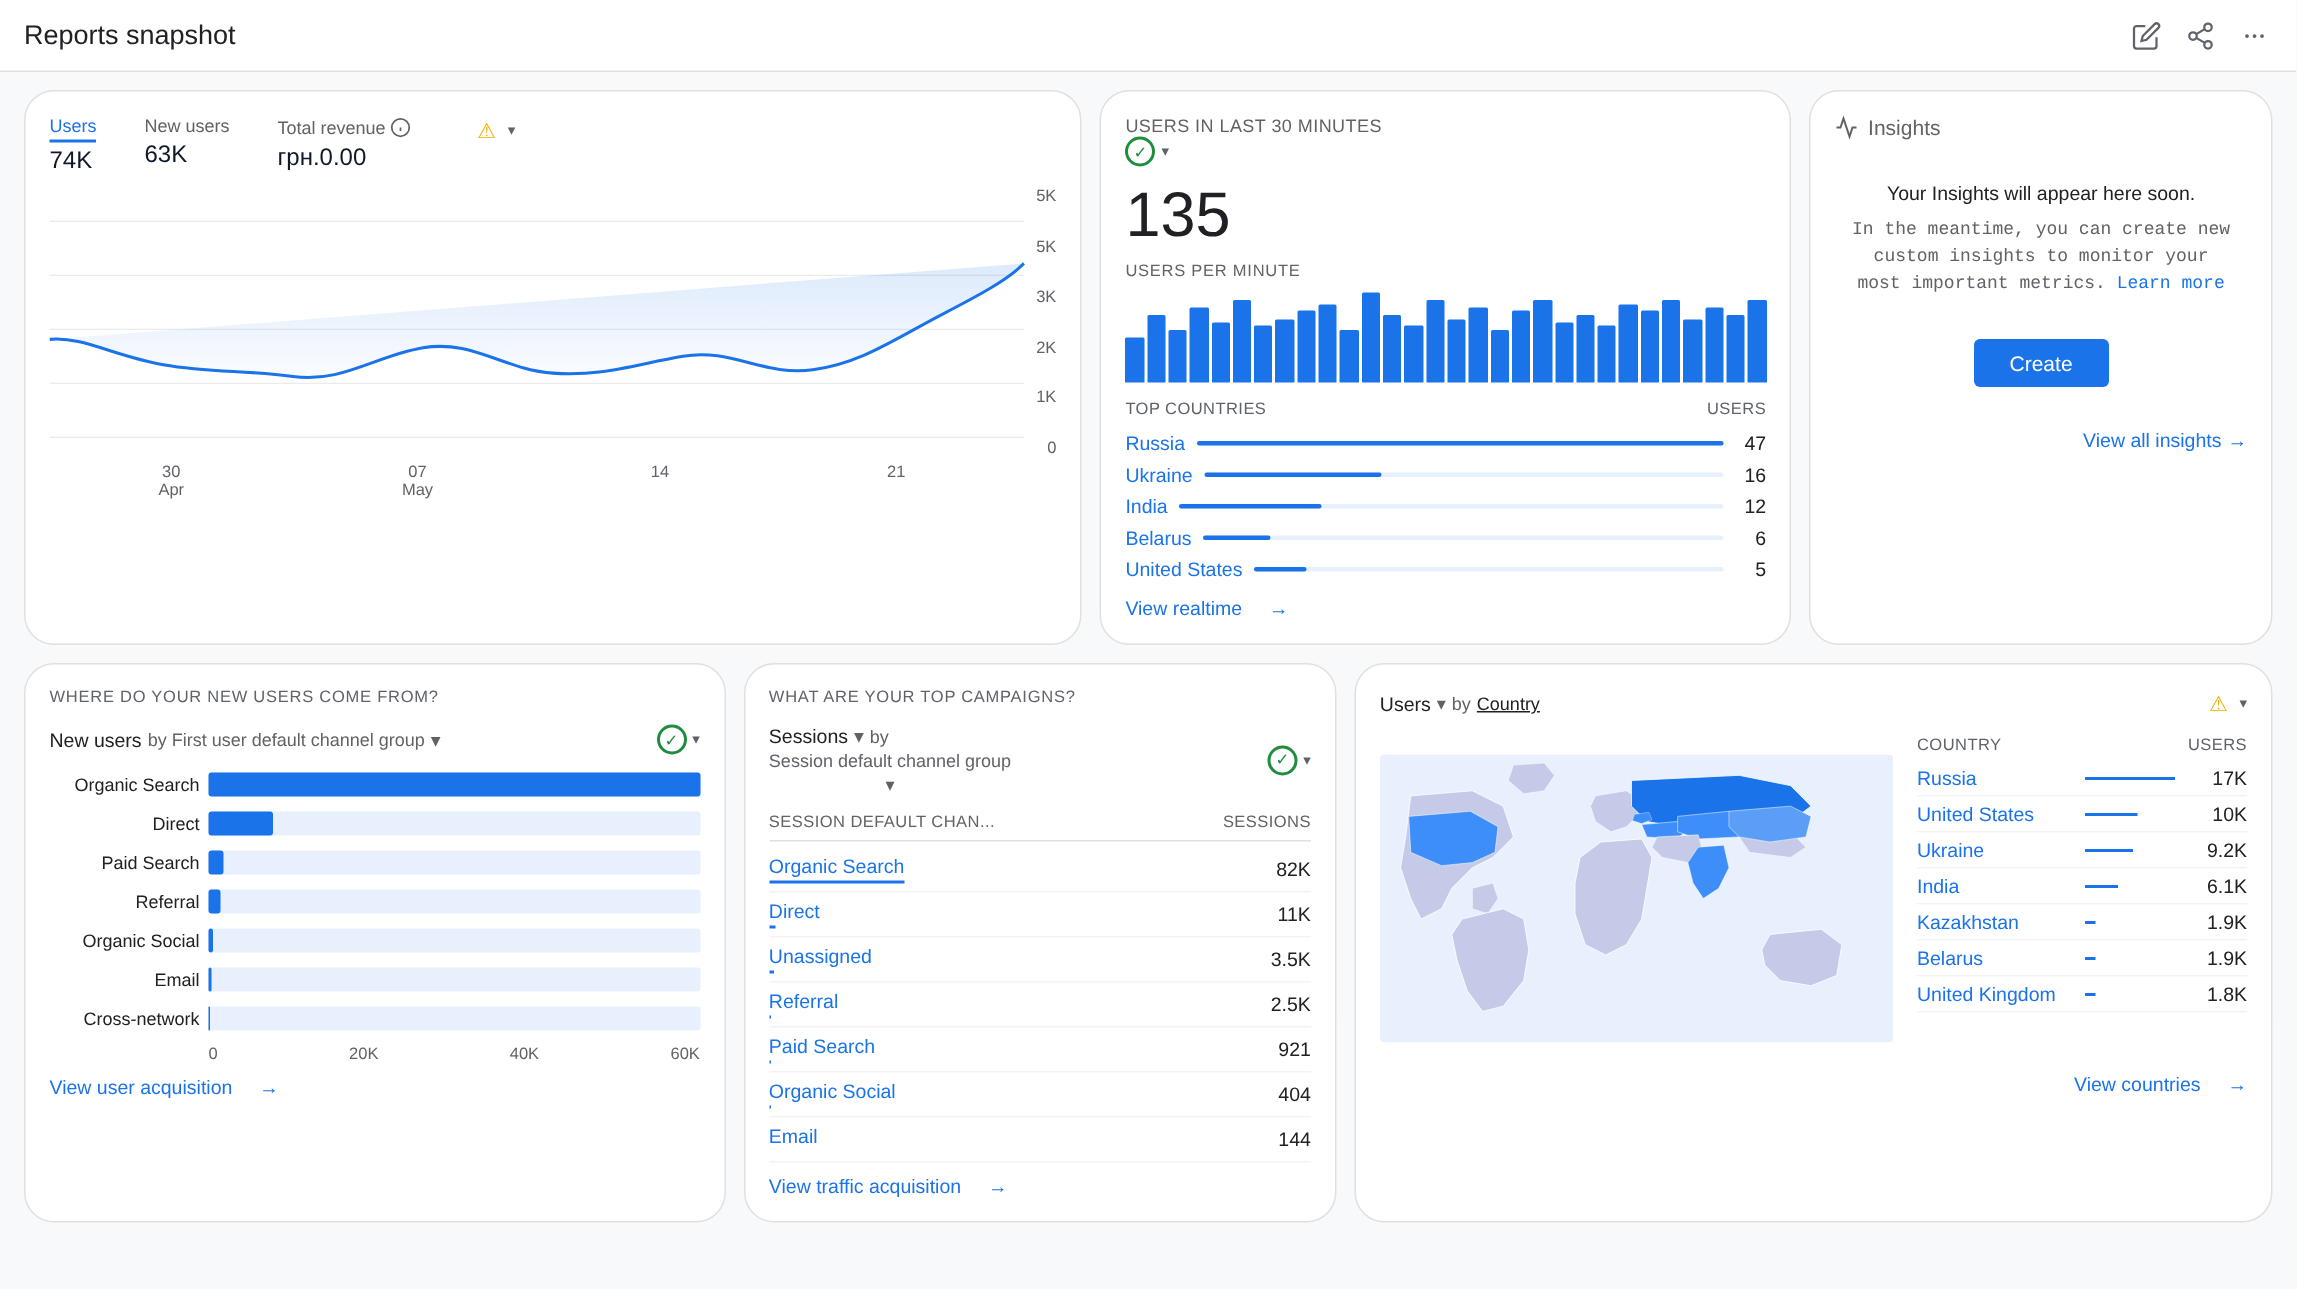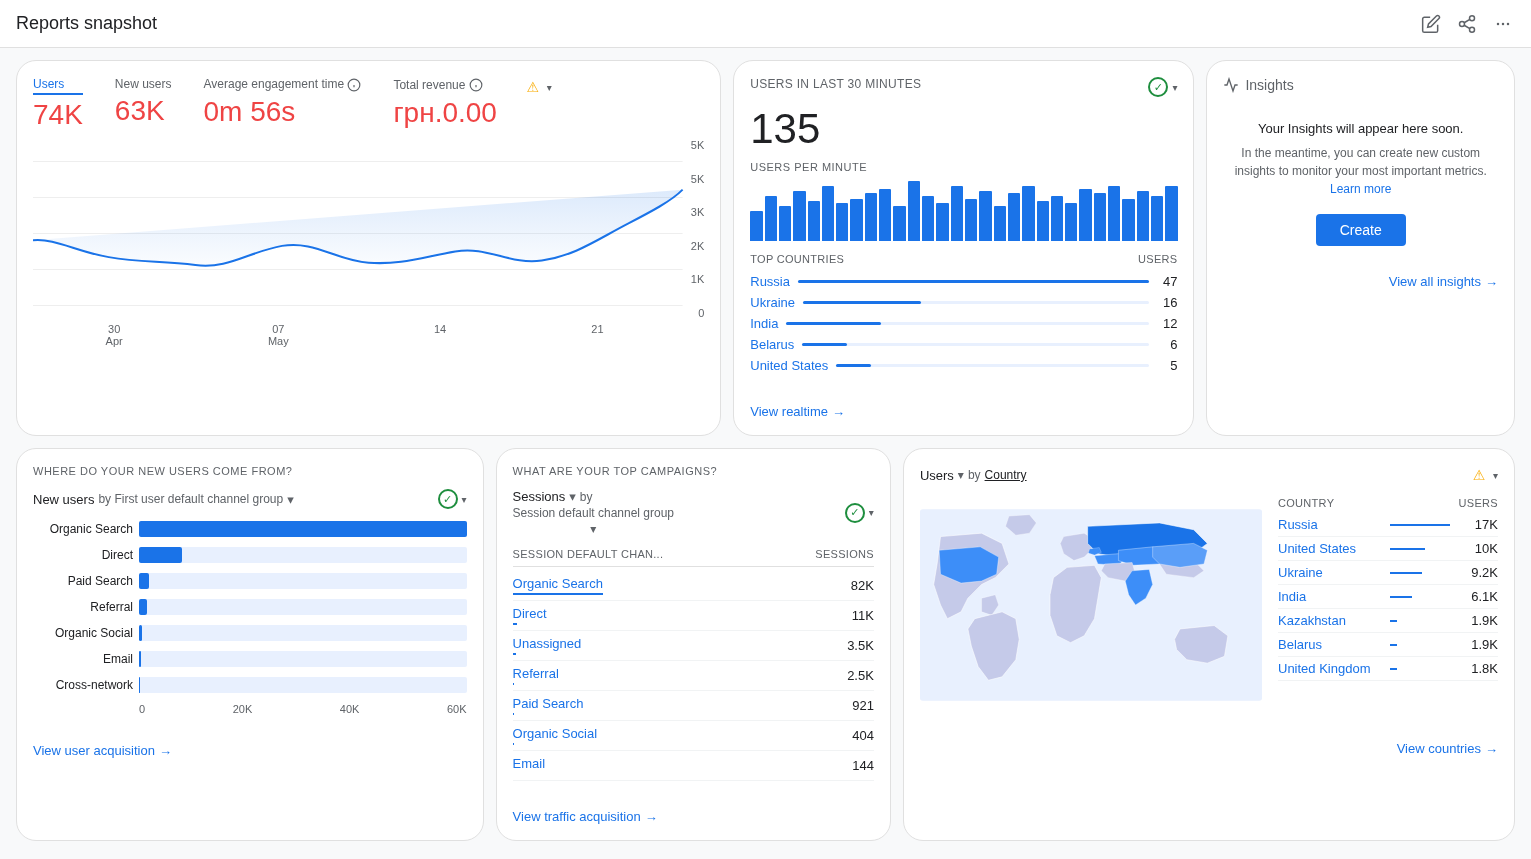--- a/index.html
+++ b/index.html
@@ -14,28 +14,28 @@
 
     .row { display: flex; gap: 12px; }
 
     .card { background: #fff; border: 1px solid #e0e0e0; border-radius: 20px; padding: 16px; }
 
     
     .card-users { flex: 2.2; min-width: 0; }
     .card-realtime { flex: 1.4; min-width: 0; }
     .card-insights { flex: 0.9; min-width: 0; }
 
-    .card-header { display: flex; justify-content: space-between; align-items: flex-start; margin-bottom: 8px; }
+    .card-header { display: flex; justify-content: space-between; align-items: flex-start; margin-bottom: 8px; flex-direction: column; }
     .card-title { font-size: 12px; color: #5f6368; font-weight: 500; letter-spacing: 0.3px; }
 
     .metrics-row { display: flex; gap: 32px; margin-bottom: 8px; }
     .metric { display: flex; flex-direction: column; }
     .metric-label { font-size: 12px; color: #1a73e8; border-bottom: 2px solid #1a73e8; padding-bottom: 2px; margin-bottom: 4px; cursor: pointer; }
     .metric-label-plain { font-size: 12px; color: #5f6368; margin-bottom: 4px; }
-    .metric-value { font-size: 28px; font-weight: 400; color: #ef4444; }
+    .metric-value { font-size: 16px; font-weight: 400; color: #0f172a; }
 
     
     .chart-area { position: relative; height: 180px; margin-top: 8px; }
     .chart-svg { width: 100%; height: 100%; }
     .y-axis-labels { position: absolute; right: 0; top: 0; height: 100%; display: flex; flex-direction: column; justify-content: space-between; font-size: 11px; color: #5f6368; width: 28px; text-align: right; }
     .x-axis-labels { display: flex; justify-content: space-around; font-size: 11px; color: #5f6368; margin-top: 4px; padding: 0 28px 0 0; }
     .x-label { text-align: center; }
 
     
     .realtime-count { font-size: 42px; font-weight: 300; color: #202124; margin: 4px 0 8px; }
@@ -44,27 +44,27 @@
     .mini-bar { background: #1a73e8; flex: 1; min-width: 4px; border-radius: 1px 1px 0 0; }
 
     .country-list { margin-top: 8px; }
     .country-list-header { display: flex; justify-content: space-between; font-size: 11px; color: #5f6368; font-weight: 500; text-transform: uppercase; letter-spacing: 0.3px; margin-bottom: 6px; }
     .country-row { display: flex; justify-content: space-between; align-items: center; padding: 3px 0; font-size: 13px; }
     .country-name { color: #1a73e8; cursor: pointer; }
     .country-bar-wrap { flex: 1; margin: 0 8px; height: 3px; background: #e8f0fe; border-radius: 2px; }
     .country-bar { height: 100%; background: #1a73e8; border-radius: 2px; }
     .country-count { color: #202124; min-width: 20px; text-align: right; }
 
-    .view-link { display: flex; align-items: center; gap: 4px; color: #1a73e8; font-size: 13px; cursor: pointer; margin-top: 28px; }
+    .view-link { display: flex; align-items: center; gap: 18px; color: #1a73e8; font-size: 13px; cursor: pointer; margin-top: 8px; }
 
     
     .insights-header { display: flex; align-items: center; gap: 6px; font-size: 14px; color: #5f6368; margin-bottom: 12px; }
     .insights-body { text-align: center; padding: 16px 8px; }
     .insights-body-title { font-weight: 500; font-size: 13px; margin-bottom: 8px; }
-    .insights-body-text { font-size: 12px; color: #5f6368; line-height: 1.5; margin-bottom: 16px; }
+    .insights-body-text { font-size: 12px; color: #5f6368; line-height: 1.5; margin-bottom: 28px; font-family: Liberation Mono, monospace; }
     .insights-link { color: #1a73e8; cursor: pointer; }
     .create-btn { background: #1a73e8; color: #fff; border: none; border-radius: 4px; padding: 8px 24px; font-size: 14px; cursor: pointer; }
     .view-all-link { display: flex; align-items: center; justify-content: flex-end; gap: 4px; color: #1a73e8; font-size: 13px; cursor: pointer; margin-top: 12px; }
 
     
     .card-acquisition { flex: 1.2; min-width: 0; }
     .card-campaigns { flex: 1; min-width: 0; }
     .card-map { flex: 1.6; min-width: 0; }
 
     .section-title { font-size: 11px; color: #5f6368; font-weight: 500; letter-spacing: 0.5px; text-transform: uppercase; margin-bottom: 12px; }
@@ -140,31 +140,20 @@
 
     <div class="card card-users">
       <div class="metrics-row">
         <div class="metric">
           <span class="metric-label">Users</span>
           <span class="metric-value">74K</span>
         </div>
         <div class="metric">
           <span class="metric-label-plain">New users</span>
           <span class="metric-value">63K</span>
-        </div>
-        <div class="metric">
-          <span class="metric-label-plain">
-            Average engagement time
-            <svg width="14" height="14" viewBox="0 0 24 24" fill="none" stroke="#5f6368" stroke-width="2" style="vertical-align:middle">
-                <circle cx="12" cy="12" r="10"></circle>
-                <line x1="12" y1="16" x2="12" y2="12"></line>
-                <line x1="12" y1="8" x2="12.01" y2="8"></line>
-              </svg>
-          </span>
-          <span class="metric-value">0m 56s</span>
         </div>
         <div class="metric">
           <div style="display:flex;align-items:center;gap:40px;">
             <span class="metric-label-plain">
               Total revenue
               <svg width="14" height="14" viewBox="0 0 24 24" fill="none" stroke="#5f6368" stroke-width="2" style="vertical-align:middle">
                   <circle cx="12" cy="12" r="10"></circle>
                   <line x1="12" y1="16" x2="12" y2="12"></line>
                   <line x1="12" y1="8" x2="12.01" y2="8"></line>
                 </svg>

